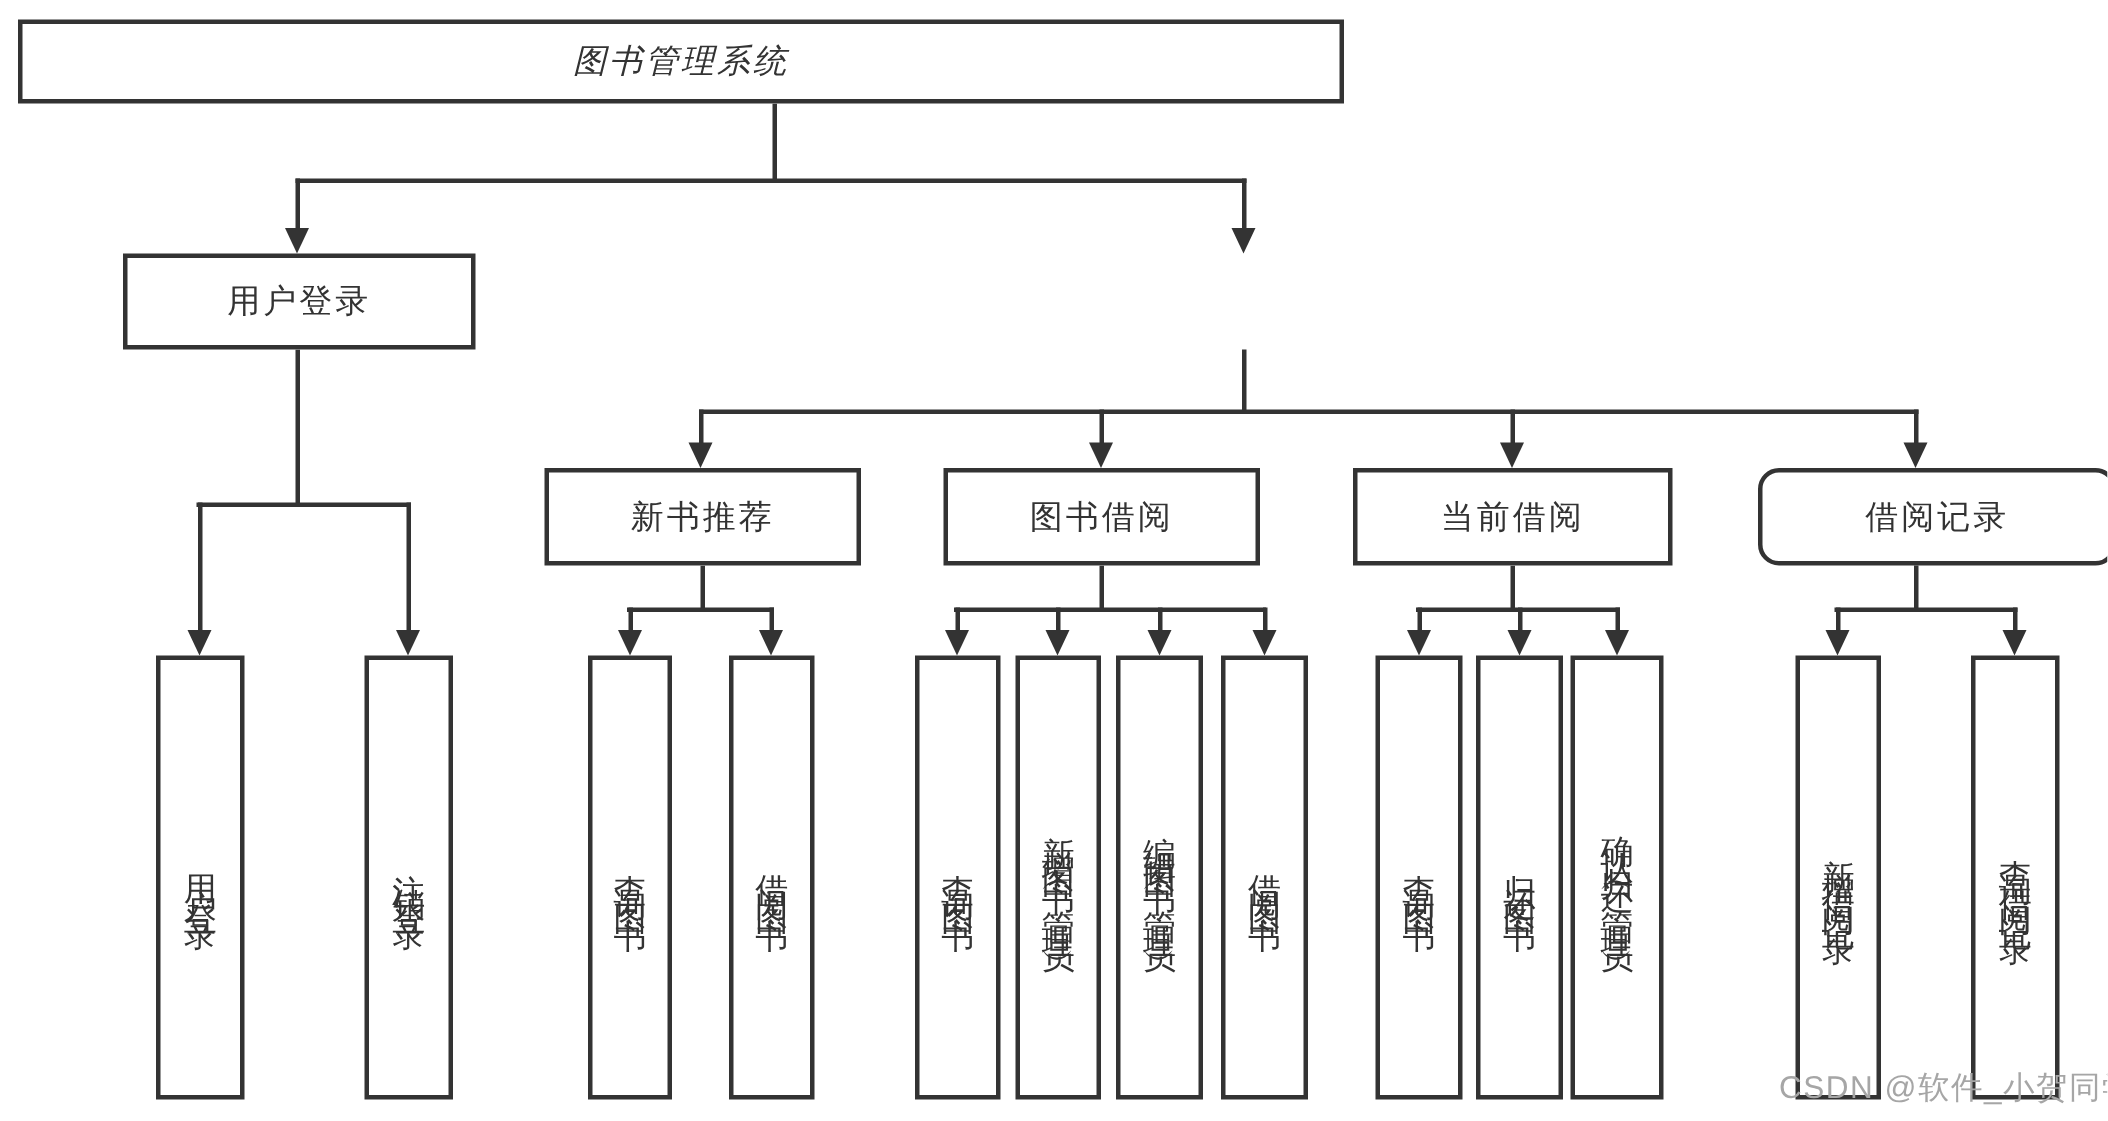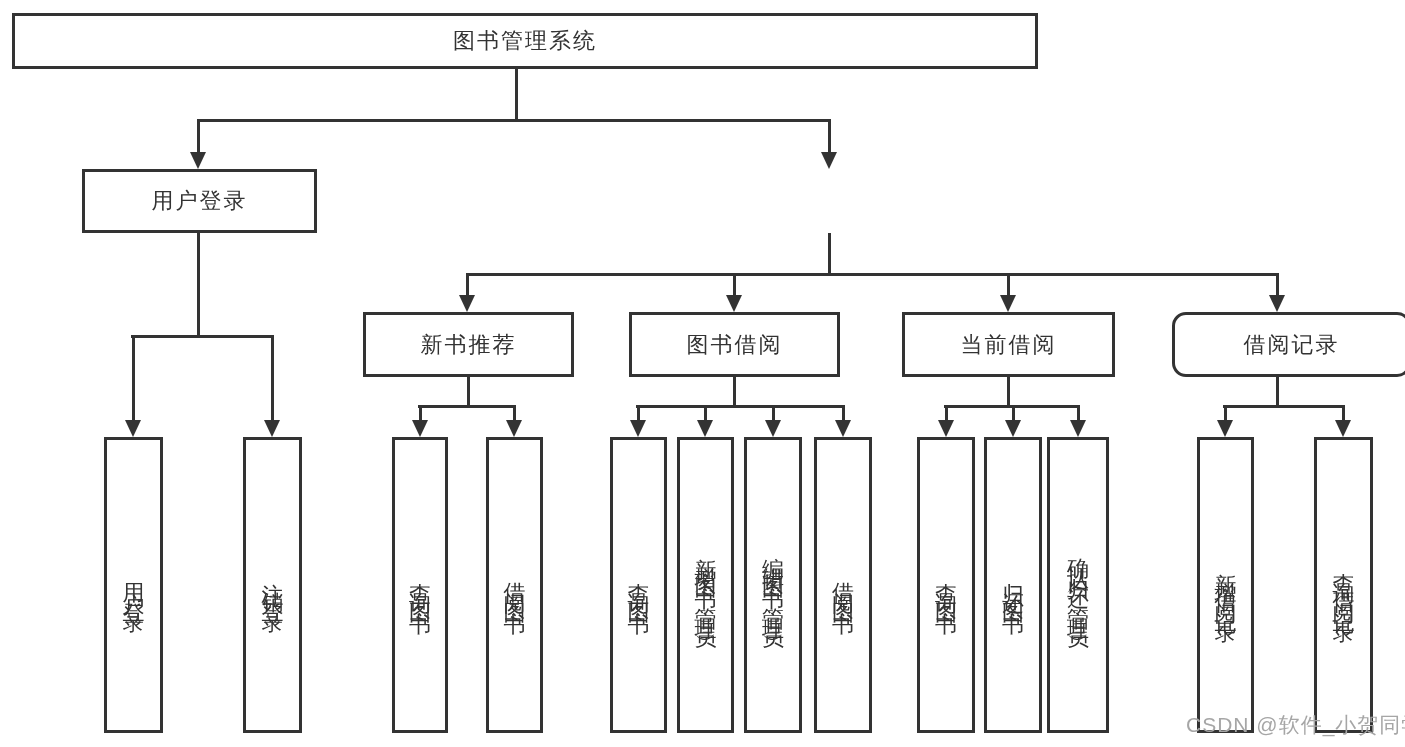--- a/index.html
+++ b/index.html
@@ -61,21 +61,21 @@
     color: #a6a6a6;
     white-space: nowrap;
     z-index: 4;
   }
 </style>
 </head>
 <body>
 
 <div id="canvas">
 
-  <div class="box" style="left:12px; top:13px; width:1026px; height:56px;">
+  <div class="box" style="left:12px; top:13px; width:884px; height:56px;font-style:italic;">
     <span>图书管理系统</span>
   </div>
 
   <div class="lv" style="left:515px; top:69px; height:52px;"></div>
   <div class="lh" style="left:197px; top:119px; width:634px;"></div>
   <div class="lv" style="left:197px; top:119px; height:35px;"></div>
   <div class="ar" style="left:190px; top:152px;"></div>
   <div class="lv" style="left:828px; top:119px; height:35px;"></div>
   <div class="ar" style="left:821px; top:152px;"></div>
 

